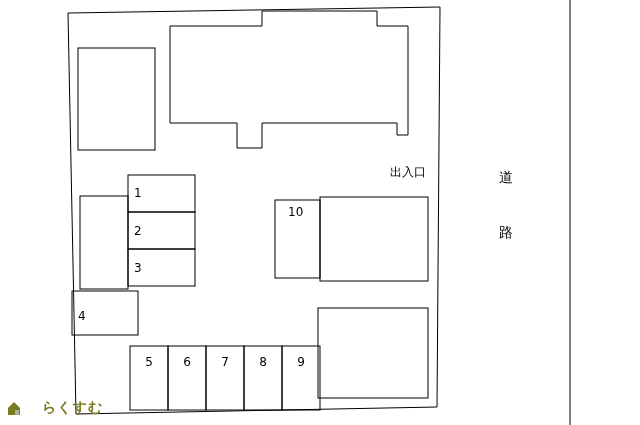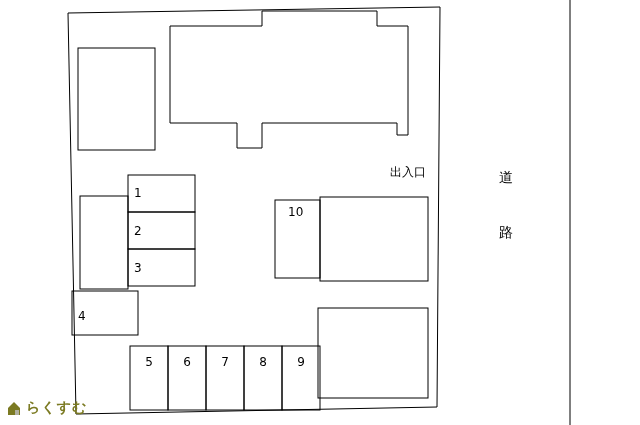--- a/index.html
+++ b/index.html
@@ -33,21 +33,21 @@
   }
   .road-label {
     font-size: 14px;
   }
   .logo {
     position: absolute;
     left: 7px;
     bottom: 8px;
     display: flex;
     align-items: center;
-    gap: 4px;
+    gap: 20px;
     text-align: right;
   }
   .logo-text {
     color: #7b7a22;
     font-weight: bold;
     font-size: 14px;
     letter-spacing: 1px;
     font-family: "DejaVu Sans", sans-serif;
   }
 </style>

